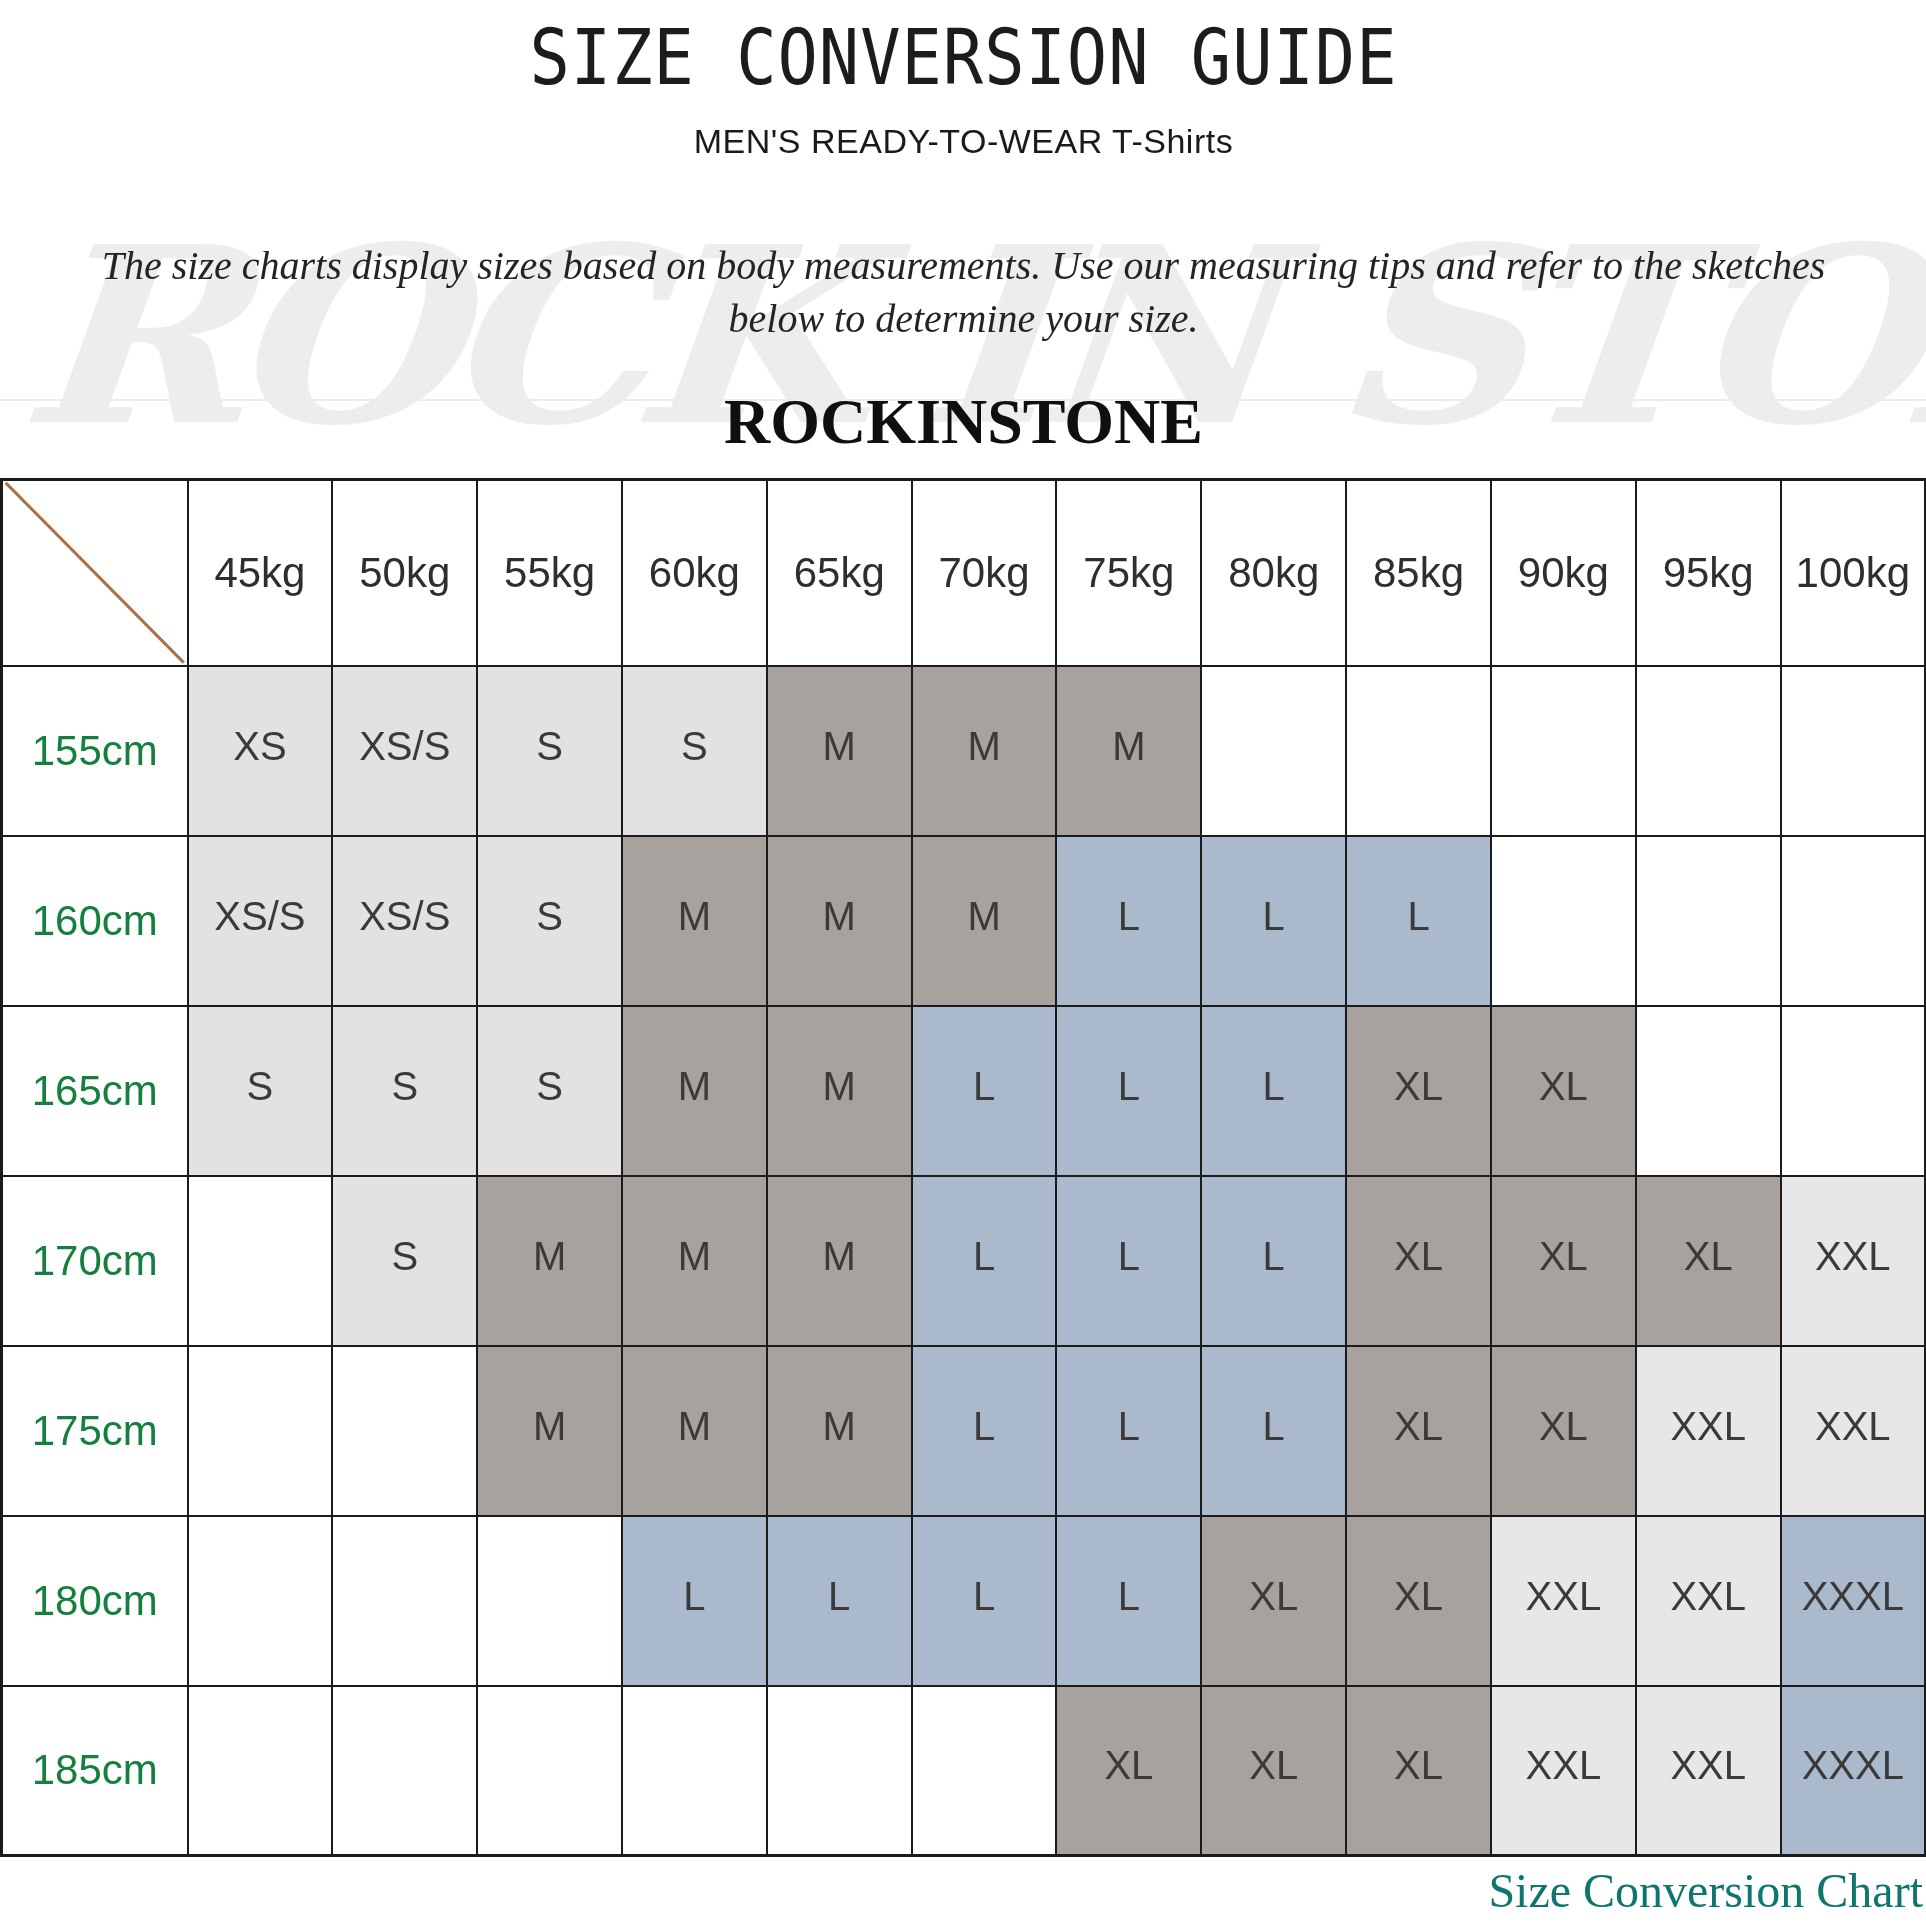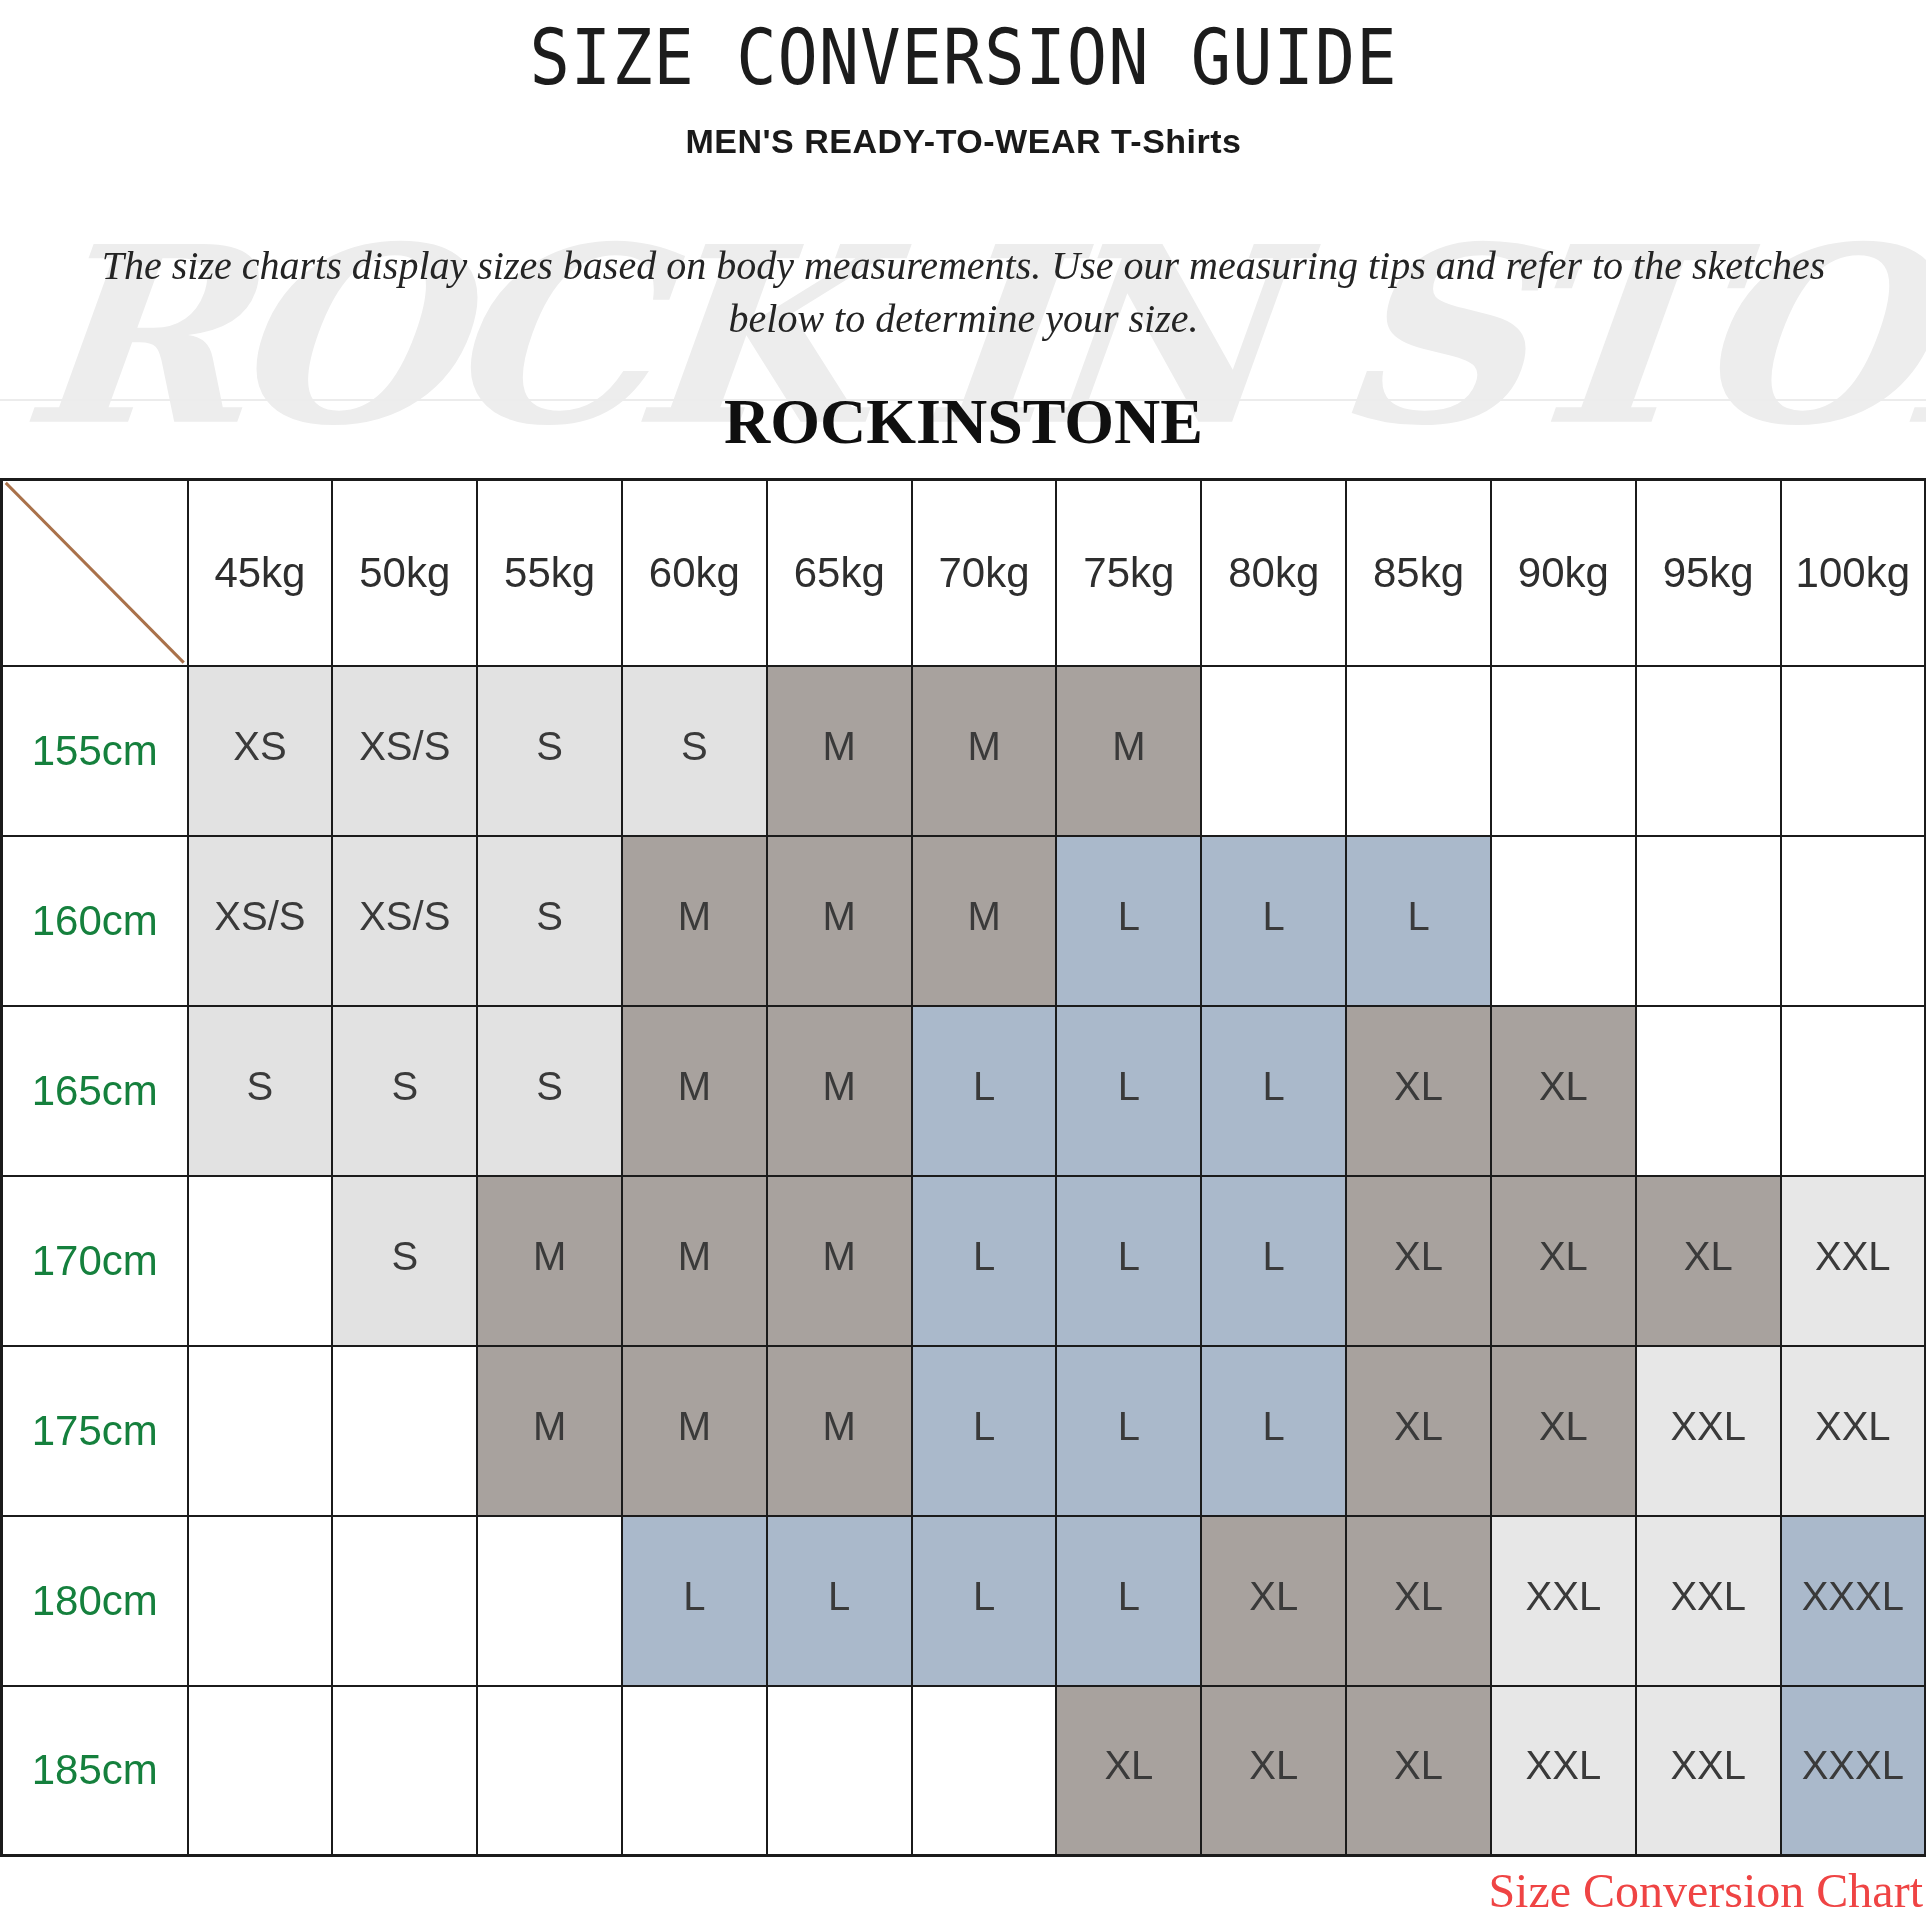--- a/index.html
+++ b/index.html
@@ -22,21 +22,21 @@
   }
   
   .title{
     position:absolute;top:16px;left:0;width:1927px;text-align:center;
     font-family:"DejaVu Sans Mono",monospace;font-weight:normal;
     font-size:67px;line-height:73px;letter-spacing:1px;color:#1c1c1c;
     transform:scaleY(1.15);transform-origin:top center;z-index:1;margin:0;
   }
   .subtitle{
     position:absolute;top:121px;left:0;width:1927px;text-align:center;
-    font-family:"Liberation Sans",sans-serif;font-weight:bold;
+    font-family:"Liberation Sans",sans-serif;font-weight:normal;
     font-size:34px;line-height:40px;letter-spacing:0.5px;color:#1a1a1a;
     z-index:1;margin:0;
   }
   .description{
     position:absolute;top:239px;left:0;width:1927px;text-align:center;
     font-family:"Liberation Serif",serif;font-style:italic;
     font-size:40px;line-height:53px;color:#242424;z-index:1;
   }
   .brand{
     position:absolute;top:392px;left:0;width:1927px;text-align:center;
@@ -64,21 +64,21 @@
   th.corner{padding:0;}
   th.corner svg{display:block;width:100%;height:100%;}
   td.c-light{background:var(--cell_light,#e2e2e2);}
   td.c-gray{background:var(--cell_gray,#a8a29e);}
   td.c-blue{background:var(--cell_blue,#aab9cb);}
   td.c-lighter{background:var(--cell_lighter,#e7e7e7);}
   
   .footer-caption{
     position:absolute;top:1863px;right:4px;text-align:right;
     font-family:"Liberation Serif",serif;font-size:48px;line-height:55px;
-    color:#ef4444;z-index:1;
+    color:#0f766e;z-index:1;
   }
 </style>
 </head>
 <body>
 
 <div class="page">
 
   <div class="watermark">ROCK IN STONE</div>
   <div class="hairline"></div>
 

